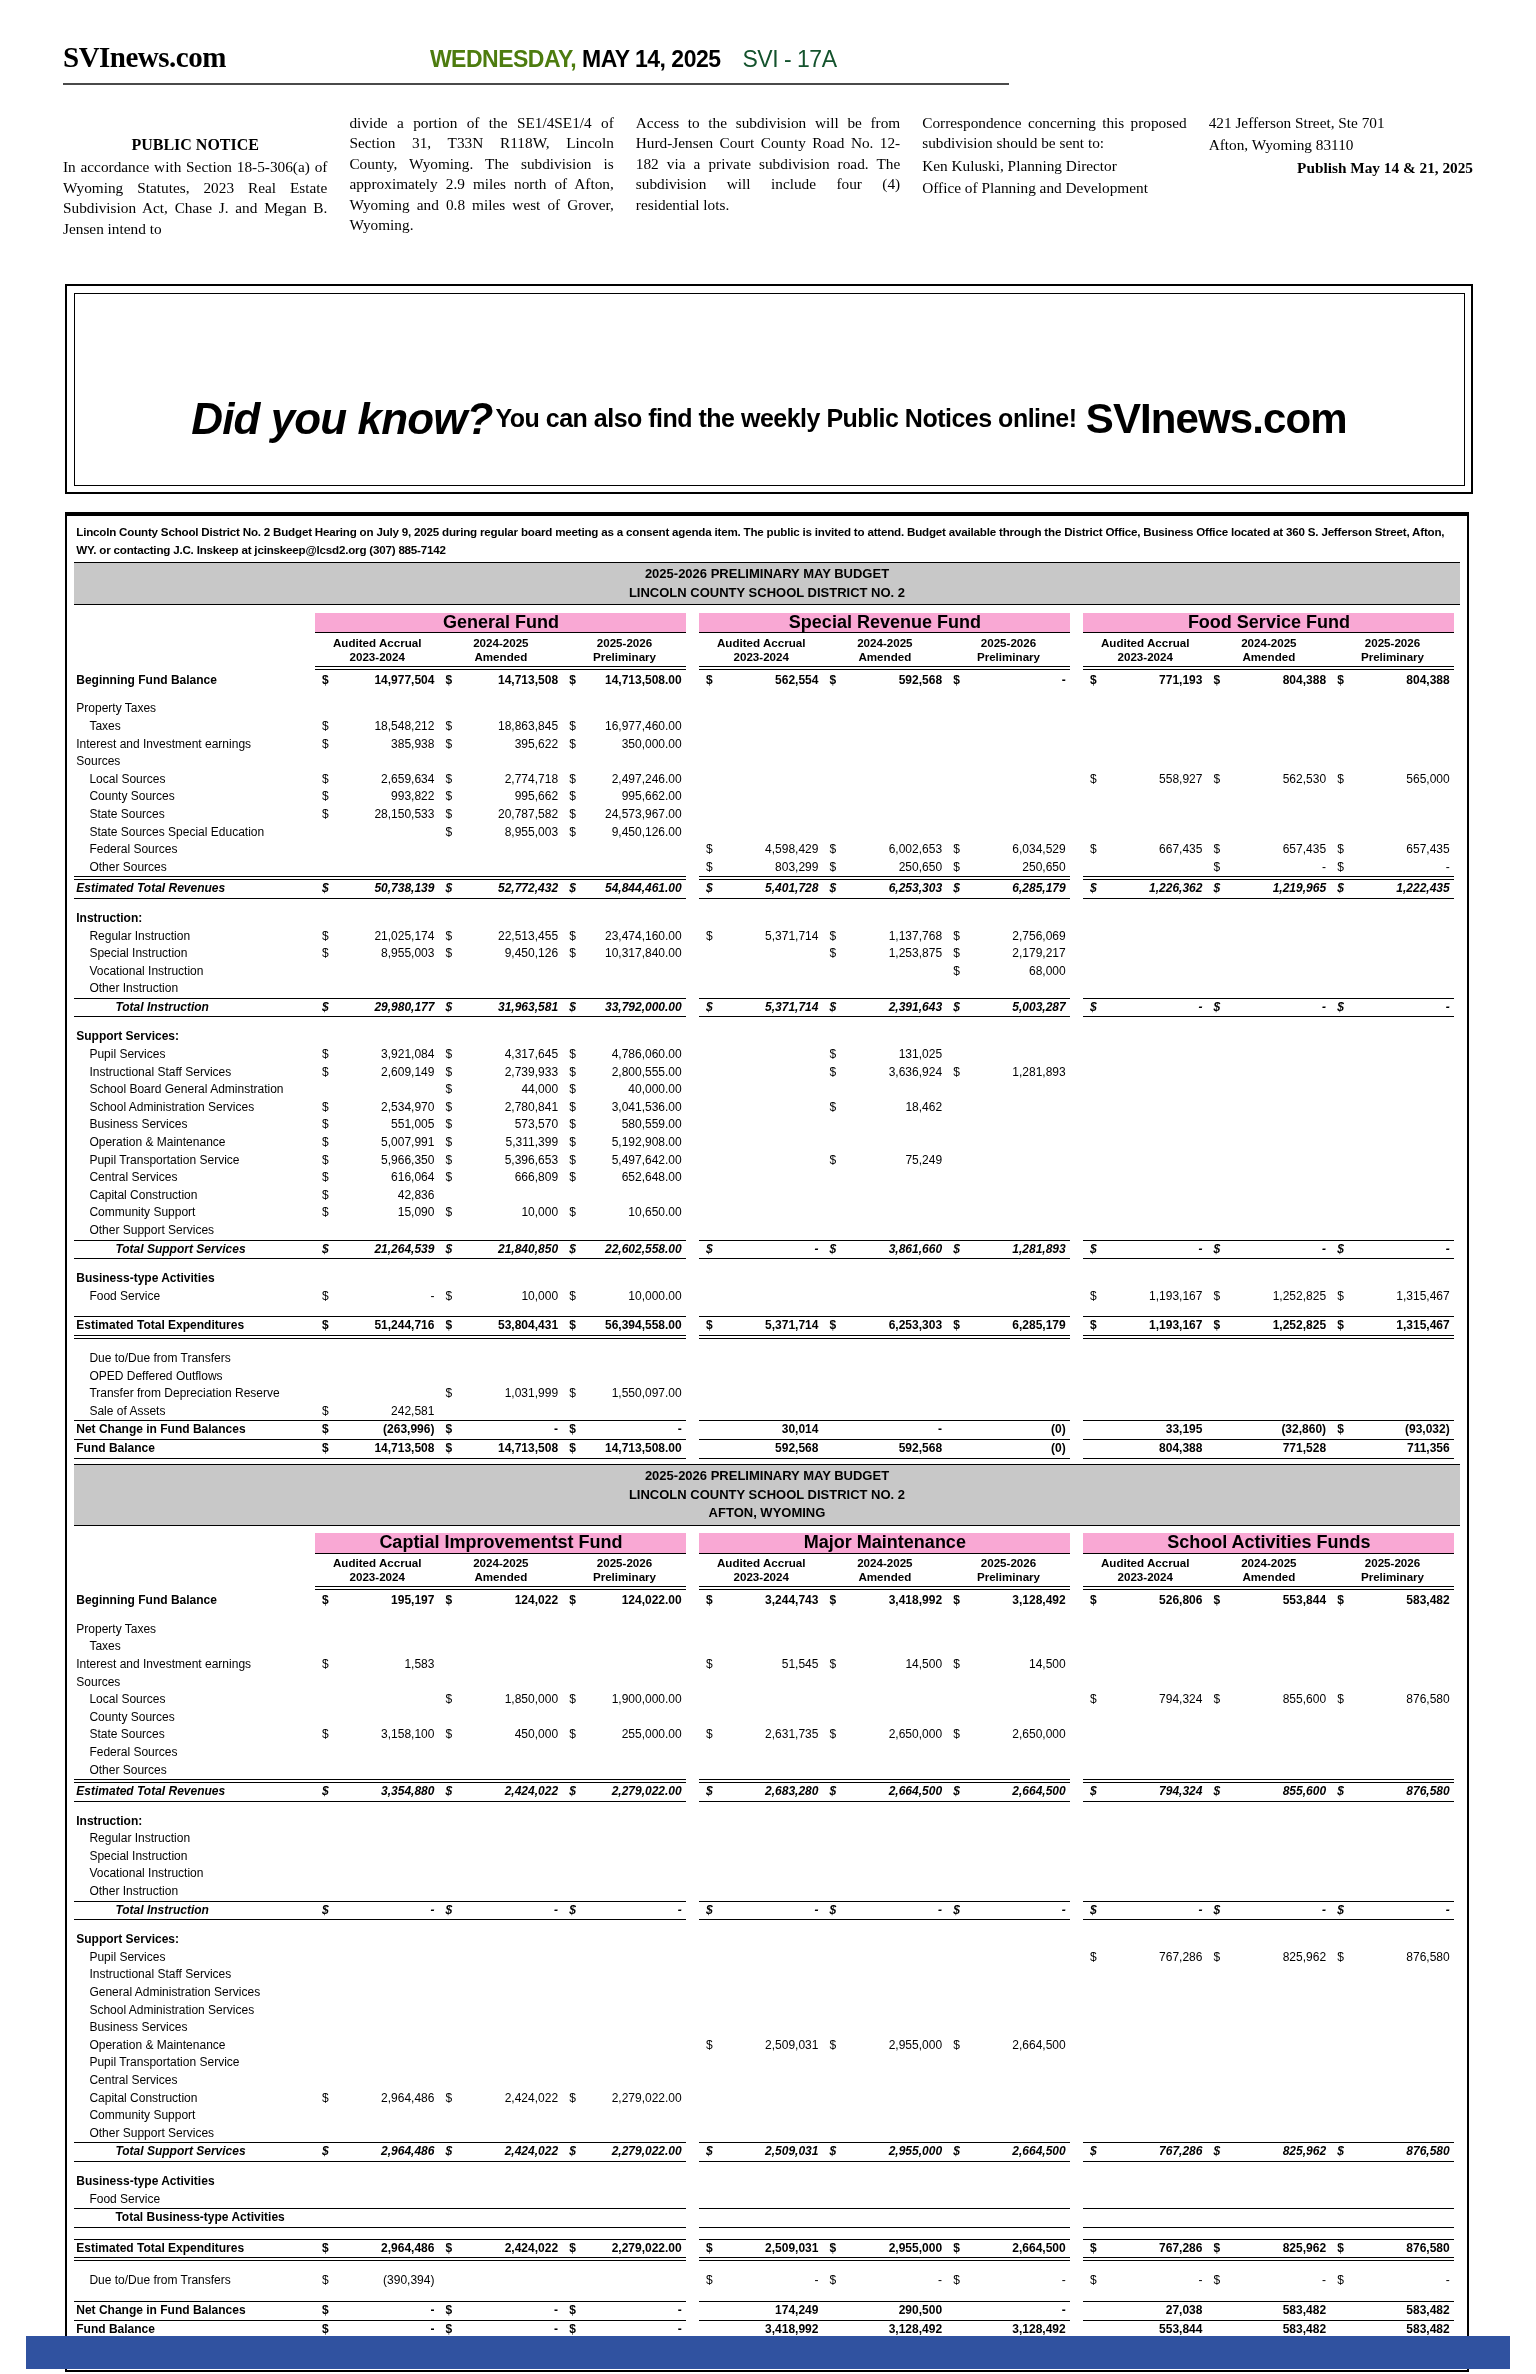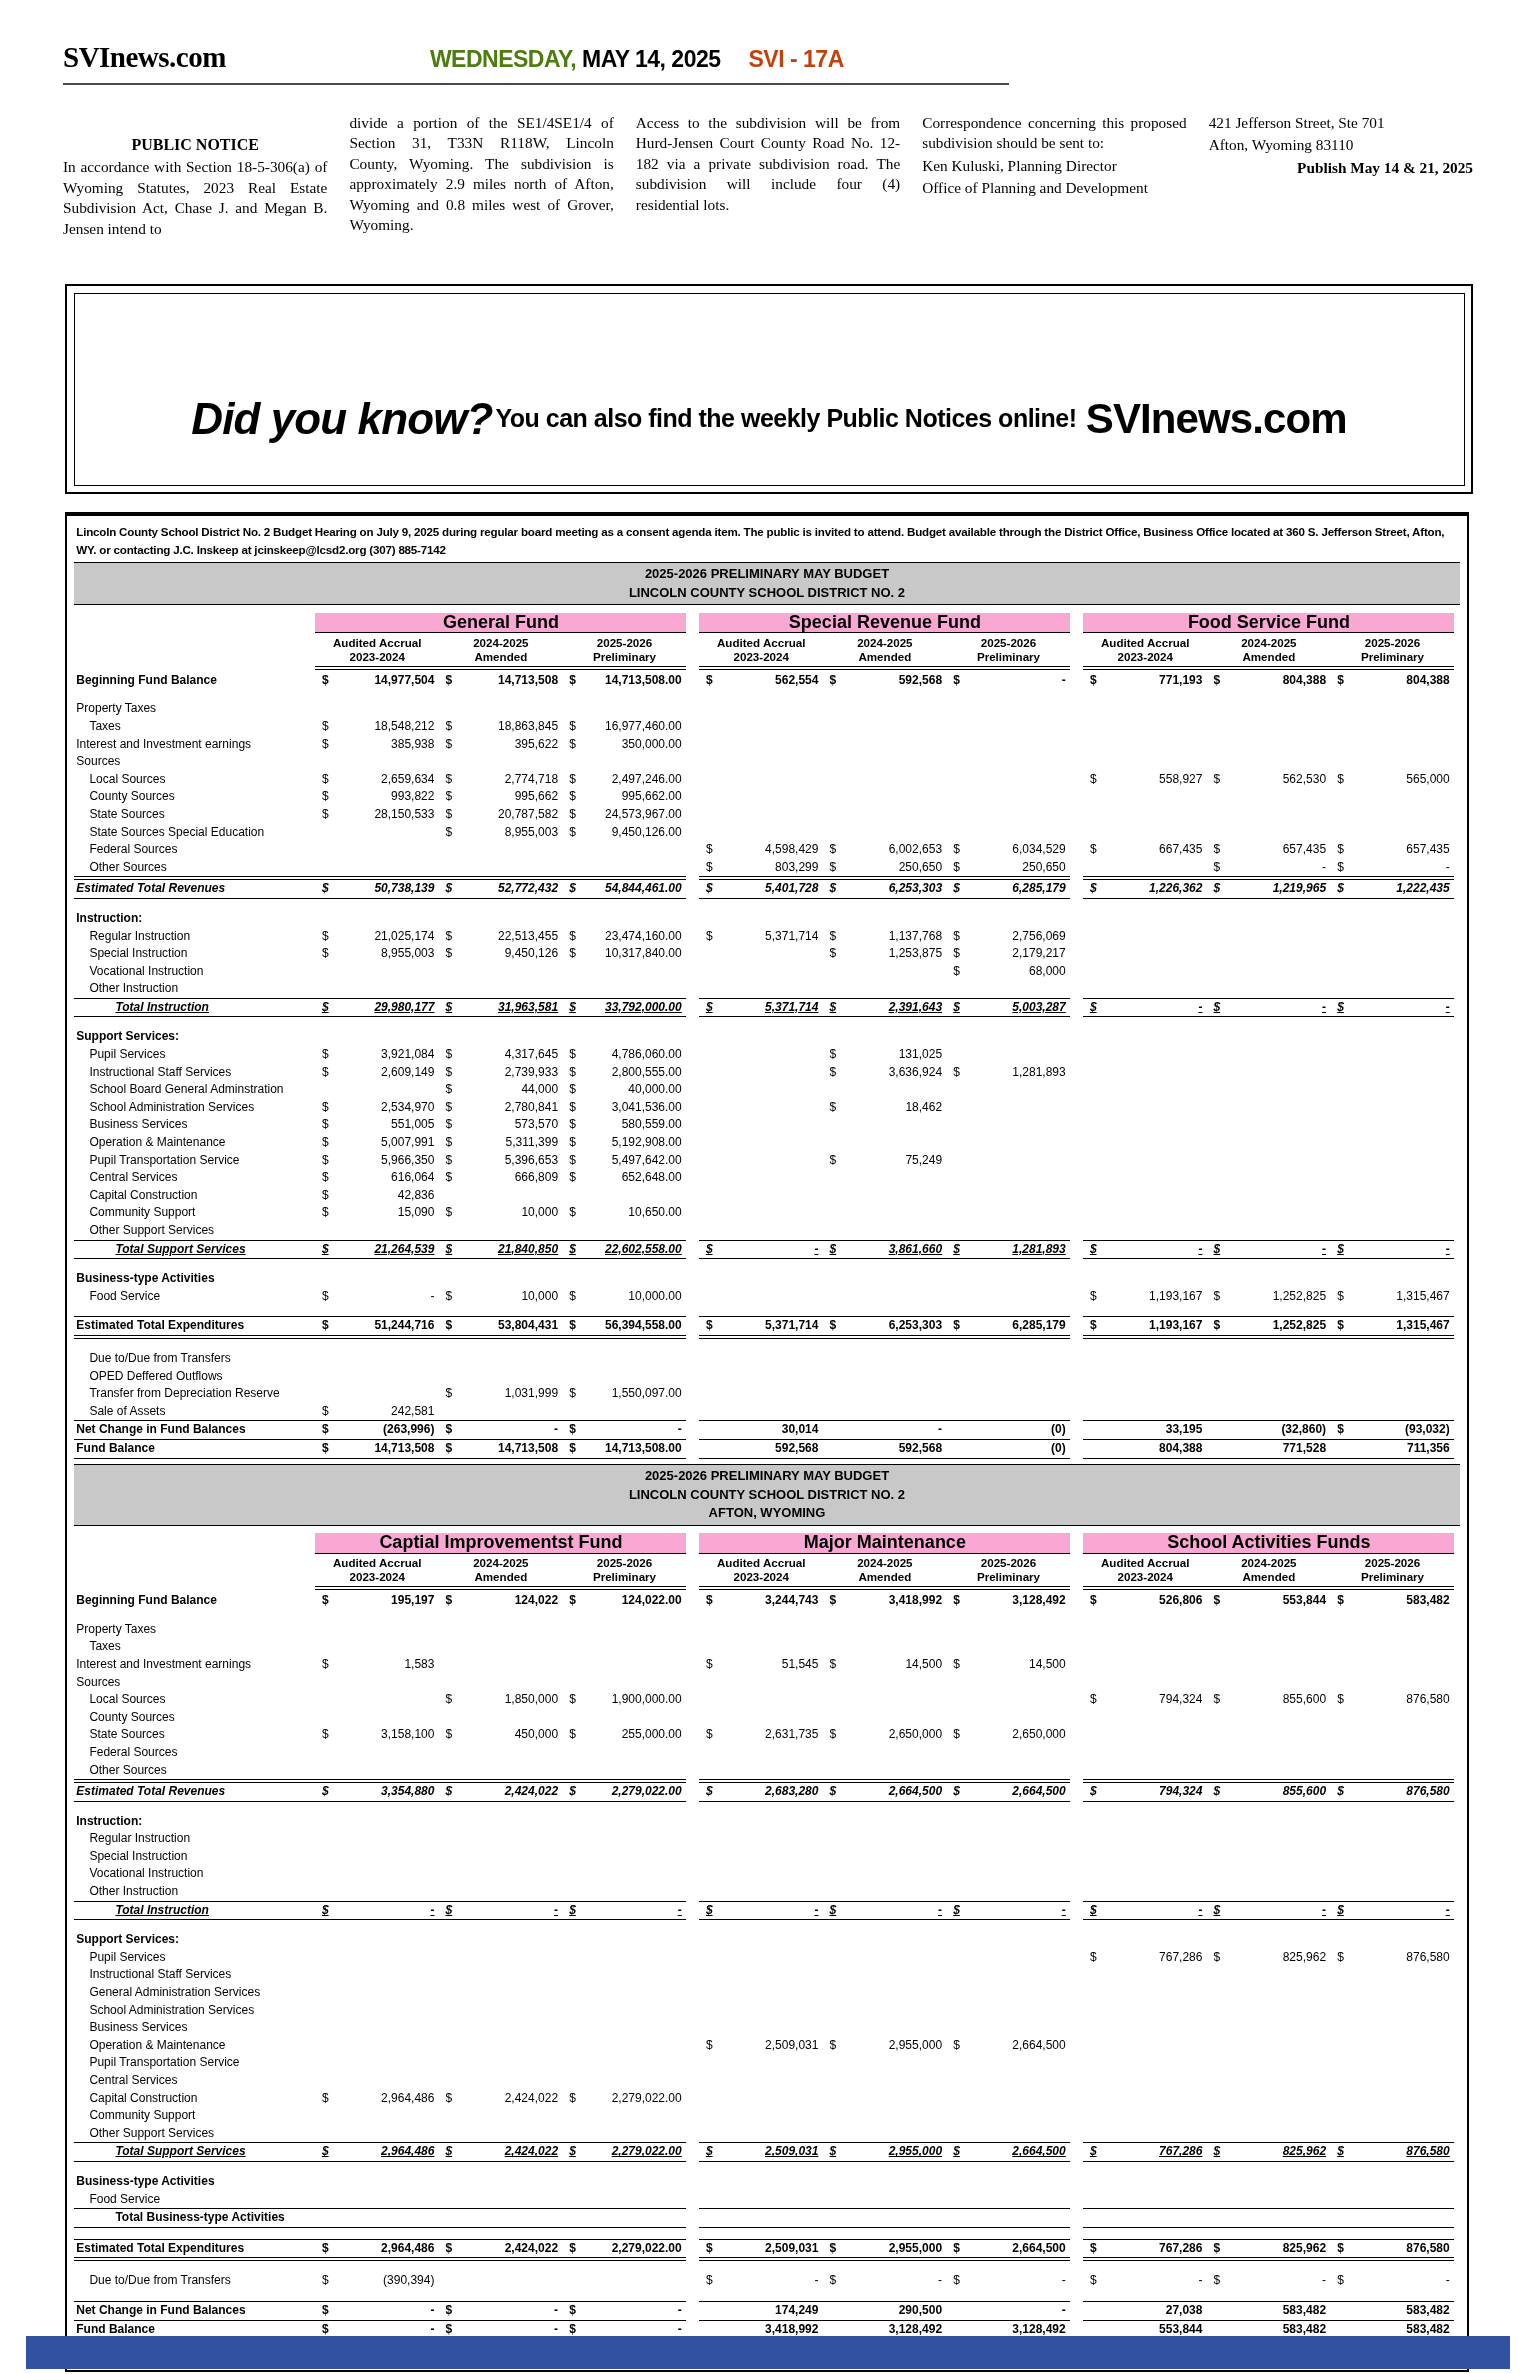--- a/index.html
+++ b/index.html
@@ -5,21 +5,21 @@
   html,body{margin:0;padding:0;background:#ffffff;}
   #page{position:relative;width:1536px;height:2375px;background:#fff;overflow:hidden;
         font-family:"Liberation Sans",sans-serif;color:#000;}
 
   
   .masthead{position:absolute;left:63px;top:41px;width:946px;
             display:flex;align-items:baseline;border-bottom:2.8px solid #4a4a4a;padding-bottom:9.3px;}
   .mh-site{font-family:"Liberation Serif",serif;font-weight:bold;font-size:29px;letter-spacing:-0.5px;}
   .mh-date{margin-left:204px;font-size:23px;font-weight:bold;letter-spacing:-0.5px;}
   .mh-date .light{font-weight:600;color:#4d7c0f;}
-  .mh-page{margin-left:28px;font-size:23px;font-weight:bold;color:#c2410c;letter-spacing:-0.5px;}
+  .mh-page{margin-left:22px;font-size:23px;font-weight:normal;color:#14532d;letter-spacing:-0.5px;}
 
   
   .notice{position:absolute;left:63px;top:113px;width:1410px;display:flex;gap:22px;
           font-family:"Liberation Serif",serif;font-size:15.3px;line-height:20.4px;}
   .ncol{flex:1 1 0;text-align:justify;}
   .ncol p{margin:0 0 1.9px 0;}
   .n-title{text-align:center;font-weight:bold;margin:22px 0 1.9px 0 !important;font-size:16px;}
   .n-publish{font-weight:bold;text-align:right;}
 
   
@@ -52,21 +52,21 @@
   .bt-row{display:flex;min-height:17.6px;line-height:17.6px;font-size:12px;}
   .bt-row.spacer{min-height:11px;height:11px;}
   .bt-label{width:241px;flex:0 0 241px;box-sizing:border-box;padding-left:1.9px;
             white-space:nowrap;overflow:hidden;}
   .bt-grp{width:371px;flex:0 0 371px;display:flex;box-sizing:border-box;}
   .bt-cell{width:33.33%;display:flex;justify-content:space-between;box-sizing:border-box;
            padding:0 4.6px 0 6.5px;}
   .bt-cell .val{text-align:right;}
   
   .s-b .bt-label,.s-b .bt-cell{font-weight:bold;}
-  .s-bi .bt-label,.s-bi .bt-cell{font-weight:bold;font-style:italic;text-decoration:underline;}
+  .s-bi .bt-label,.s-bi .bt-cell{font-weight:bold;font-style:italic;}
   .s-i1 .bt-label{padding-left:15px;}
   .s-i2 .bt-label{padding-left:41px;}
   .s-rt .bt-label,.s-rt .bt-grp{border-top:1.9px solid #000;}
   .s-rb .bt-label,.s-rb .bt-grp{border-bottom:1.9px solid #000;}
   .s-dt .bt-label,.s-dt .bt-grp{border-top:4.6px double #000;font-style:italic;}
   .s-db .bt-label,.s-db .bt-grp{border-bottom:4.6px double #000;}
 
   
   .footer-bar{position:absolute;left:26px;right:26px;bottom:5.6px;height:33px;background:#3052a0;}
 </style>

